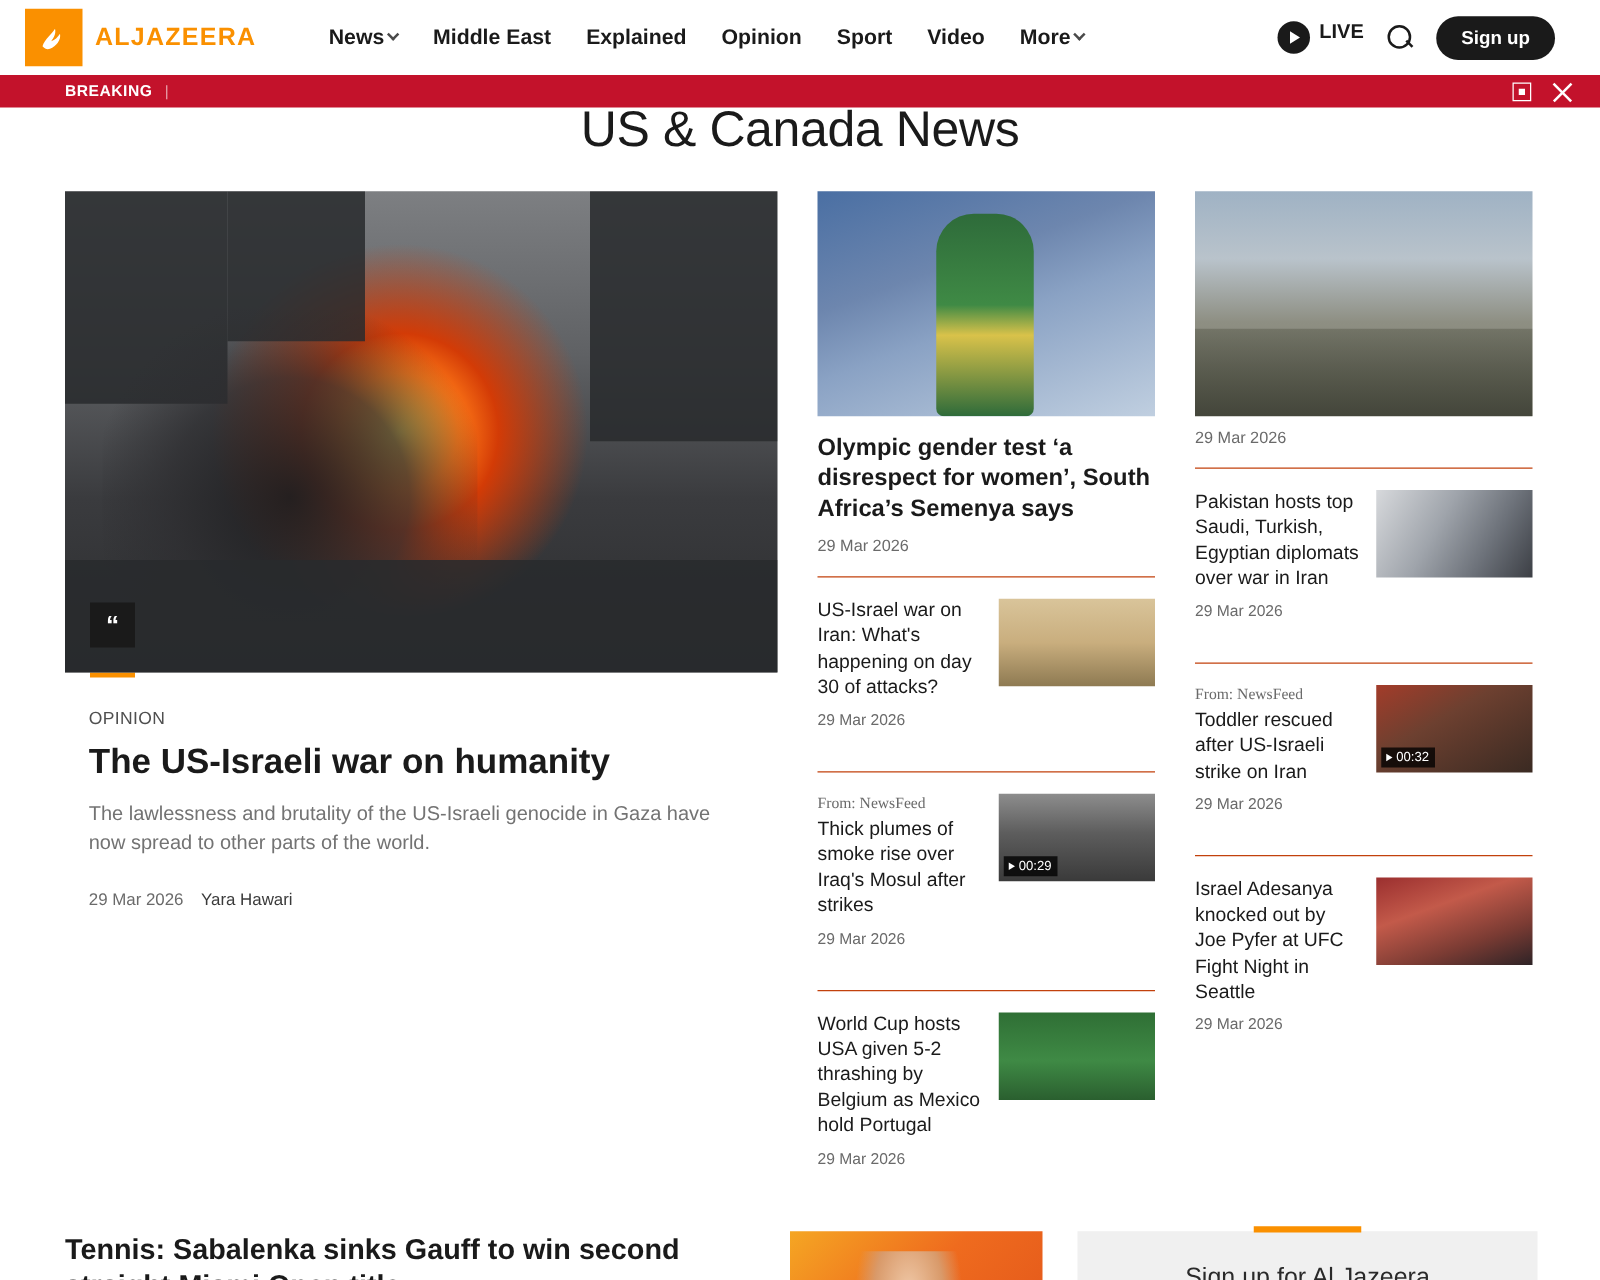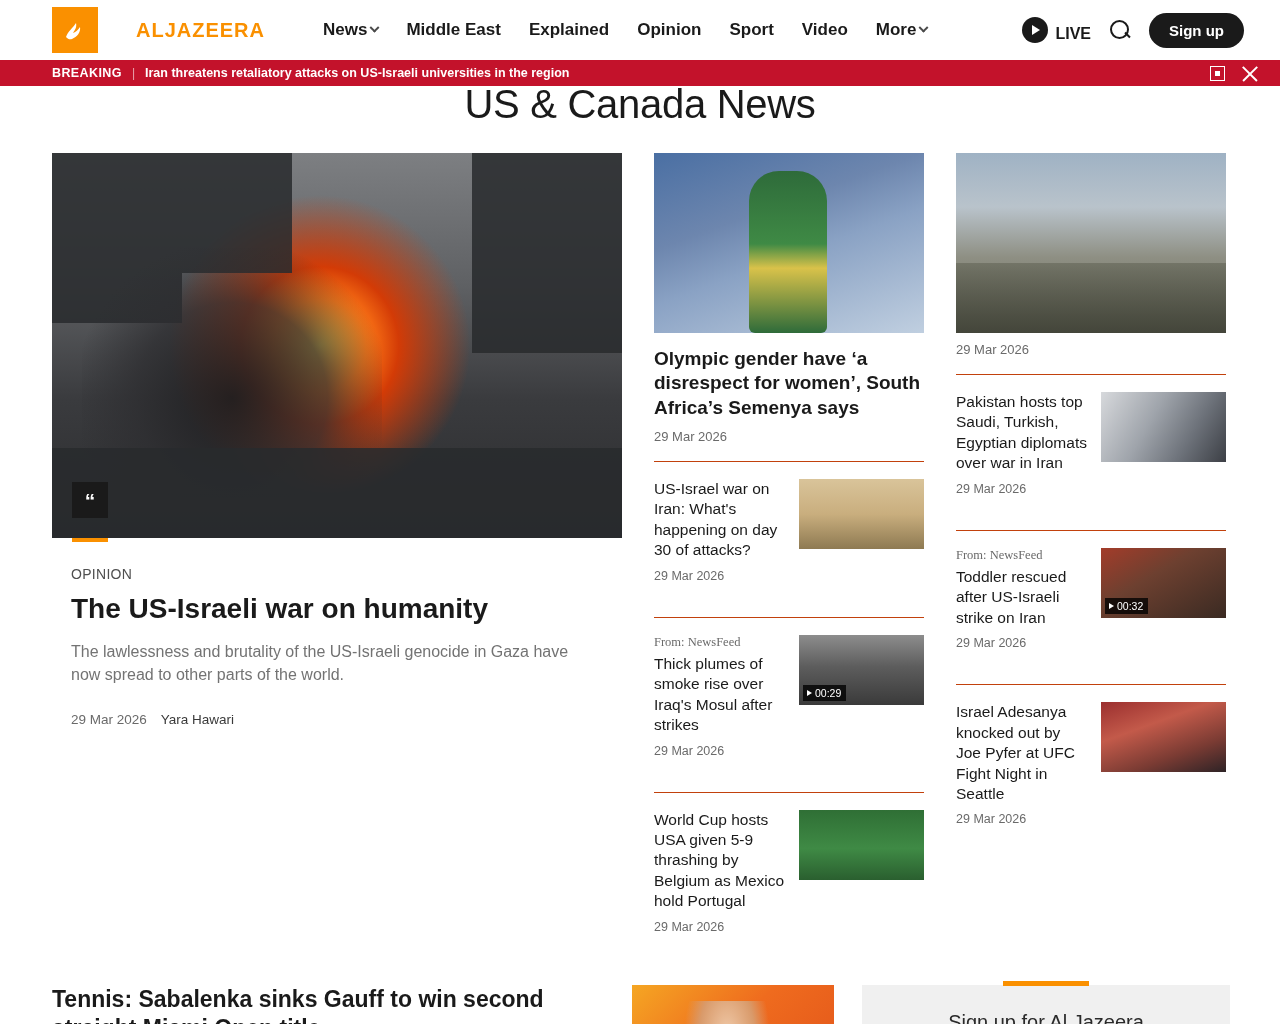--- a/index.html
+++ b/index.html
@@ -16,22 +16,21 @@
     height: 60px;
     display: flex;
     align-items: center;
     background: #fff;
     position: relative;
     z-index: 20;
   }
   .logo-wrap {
     display: flex;
     align-items: center;
-    margin-left: 52px;
-    gap: 28px;
+    margin-left: 20px;
   }
   .logo-mark {
     width: 46px; height: 46px;
     background: #fa9000;
     display: flex; align-items: center; justify-content: center;
   }
   .logo-text {
     margin-left: 10px;
     font-size: 20px;
     letter-spacing: 1px;
@@ -62,21 +61,21 @@
     transform: rotate(45deg) translate(-2px,-2px);
   }
   .header-right {
     margin-left: auto;
     margin-right: 36px;
     display: flex;
     align-items: center;
     gap: 18px;
   }
   .live-btn {
-    display: flex; align-items: flex-end; gap: 7px;
+    display: flex; align-items: flex-start; gap: 7px;
     font-size: 16px; font-weight: bold; cursor: pointer;
   }
   .live-circle {
     width: 26px; height: 26px; border-radius: 50%;
     background: #1a1a1a;
     display: flex; align-items: center; justify-content: center;
   }
   .live-circle::after {
     content: "";
     border-left: 8px solid #fff;
@@ -354,21 +353,20 @@
       <span>LIVE</span>
     </div>
     <div class="search-icon"></div>
     <button class="signup-btn">Sign up</button>
   </div>
 </div>
 
 <div class="breaking">
   <span class="breaking-label">BREAKING</span>
   <span class="breaking-sep">|</span>
-  <span class="breaking-text">Iran threatens retaliatory attacks on US-Israeli universities in the region</span>
   <div class="breaking-ctrls">
     <span class="bk-pause"></span>
     <span class="bk-close"></span>
   </div>
 </div>
 
 <h1 class="page-title">US &amp; Canada News</h1>
 
 <div class="main">
 
@@ -386,21 +384,21 @@
     <h2 class="lead-title">The US-Israeli war on humanity</h2>
     <p class="lead-excerpt">The lawlessness and brutality of the US-Israeli genocide in Gaza have now spread to other parts of the world.</p>
     <div class="lead-meta">
       <span>29 Mar 2026</span>
       <span class="author">Yara Hawari</span>
     </div>
   </div>
 
   <div class="col-mid">
     <div class="card-top-img img-semenya"></div>
-    <h3 class="card-title">Olympic gender have ‘a disrespect for women’, South Africa’s Semenya says</h3>
+    <h3 class="card-title">Olympic gender test ‘a disrespect for women’, South Africa’s Semenya says</h3>
     <div class="card-date">29 Mar 2026</div>
 
     <div class="list-item">
       <div class="li-text">
         <div class="li-title">US-Israel war on Iran: What's happening on day 30 of attacks?</div>
         <div class="li-date">29 Mar 2026</div>
       </div>
       <div class="li-img im-desert"></div>
     </div>
 
@@ -410,21 +408,21 @@
         <div class="li-title">Thick plumes of smoke rise over Iraq's Mosul after strikes</div>
         <div class="li-date">29 Mar 2026</div>
       </div>
       <div class="li-img im-smoke">
         <span class="dur">00:29</span>
       </div>
     </div>
 
     <div class="list-item">
       <div class="li-text">
-        <div class="li-title">World Cup hosts USA given 5-9 thrashing by Belgium as Mexico hold Portugal</div>
+        <div class="li-title">World Cup hosts USA given 5-2 thrashing by Belgium as Mexico hold Portugal</div>
         <div class="li-date">29 Mar 2026</div>
       </div>
       <div class="li-img im-soccer"></div>
     </div>
   </div>
 
   <div class="col-right">
     <div class="card-top-img img-soldiers"></div>
     <div class="card-date">29 Mar 2026</div>
 

